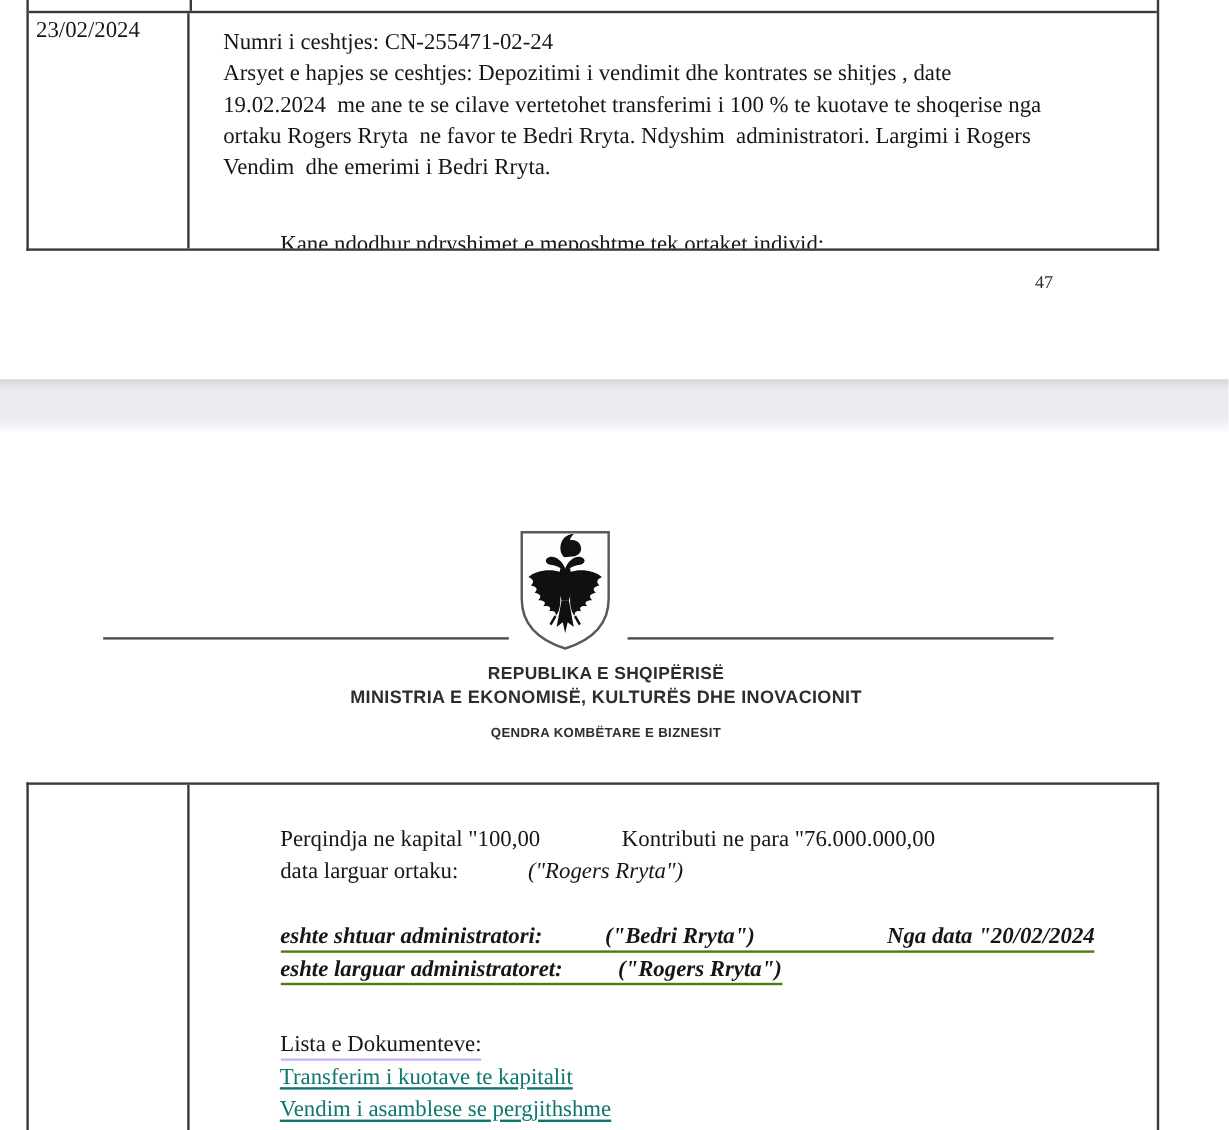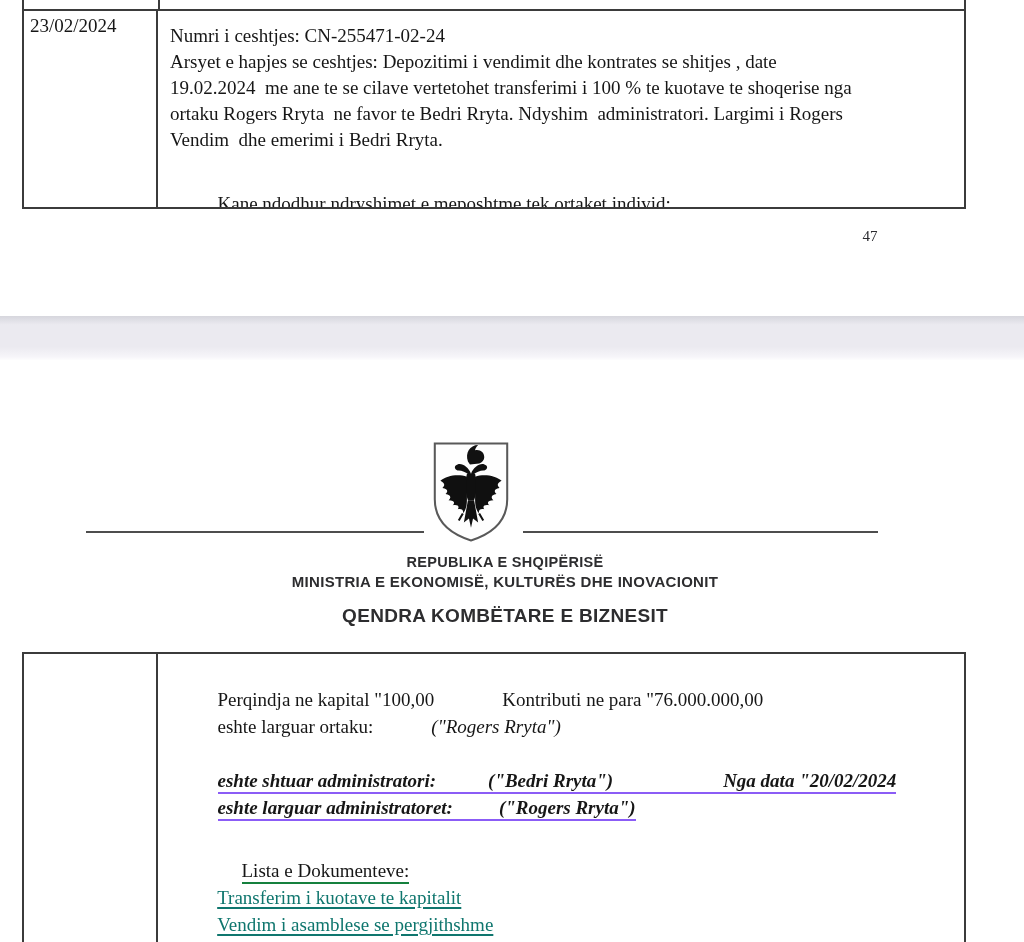--- a/index.html
+++ b/index.html
@@ -21,21 +21,21 @@
     border: 2px solid #3b3b3b;
     box-sizing: border-box;
     background: #fff;
   }
   #table1 { top: 0; height: 209px; border-top: none; }
   #table2 { top: 652px; height: 292px; border-bottom: none; }
 
   .stub-row { height: 9px; border-bottom: 2px solid #3b3b3b; display: flex; }
   .stub-left { width: 134px; border-right: 2px solid #3b3b3b; }
 
-  .trow { display: flex; align-items: stretch; }
+  .trow { display: flex; align-items: stretch; gap: 16px; }
   #table1 .trow { height: 196px; }
   #table2 .trow { height: 288px; }
 
   .date-cell {
     width: 134px;
     border-right: 2px solid #3b3b3b;
     padding: 4px 0 0 6px;
     box-sizing: border-box;
     font-size: 19px;
     flex: none;
@@ -52,22 +52,22 @@
     line-height: 26px;
     font-size: 19px;
     white-space: pre;
   }
   .ln span { white-space: pre; }
   #table2 .ln { height: 27px; line-height: 27px; }
 
   .heading-gap { margin-top: 12px; }
 
   
-  .u       { border-bottom: 2px solid #8b5cf6; padding-bottom: 1px; }
-  .u-thin  { border-bottom: 2px solid #15803d; padding-bottom: 1px; margin-left: 24px; }
+  .u       { border-bottom: 2px solid #4d7c0f; padding-bottom: 1px; }
+  .u-thin  { border-bottom: 2px solid #c4b5fd; padding-bottom: 1px; }
   .i  { font-style: italic; }
   .bi { font-weight: bold; font-style: italic; }  
   .gap-kontrib { margin-left: 68px; }   
   .gap-rname   { margin-left: 58px; }   
   .gap-aname   { margin-left: 52px; }   
   .gap-adate   { margin-left: 110px; }  
   .gap-rname2  { margin-left: 46px; }   
 
   .blank-ln { height: 27px; }
 
@@ -114,21 +114,21 @@
     left: 0;
     width: 1010px;
     text-align: center;
     font-family: "Liberation Sans", sans-serif;
     font-weight: bold;
     color: #2d2d2f;
     letter-spacing: 0.3px;
   }
   #hdr-republic { top: 554px; font-size: 14.5px; }
   #hdr-ministry { top: 573px; font-size: 15px; }
-  #hdr-agency   { top: 605px; font-size: 19px; }
+  #hdr-agency   { top: 605px; font-size: 11px; }
 </style>
 </head>
 <body>
 
 <div id="screen">
 
   <div id="table1" class="reg-table">
     <div class="stub-row">
       <div class="stub-left"></div>
     </div>
@@ -179,21 +179,21 @@
   <div id="hdr-agency" class="gov-hdr">QENDRA KOMBËTARE E BIZNESIT</div>
 
   <div id="table2" class="reg-table">
     <div class="trow">
       <div class="date-cell"></div>
       <div class="content-cell" style="padding-top:5px;">
         <div class="ln">
           <span>Perqindja ne kapital "100,00</span><span class="gap-kontrib">Kontributi ne para "76.000.000,00</span>
         </div>
         <div class="ln">
-          <span>eshte larguar ortaku:</span><span class="i gap-rname">("Rogers Rryta")</span>
+          <span>data larguar ortaku:</span><span class="i gap-rname">("Rogers Rryta")</span>
         </div>
         <div class="ln blank-ln"></div>
         <div class="ln bi">
           <span class="u"><span>eshte shtuar administratori:</span><span class="gap-aname">("Bedri Rryta")</span><span class="gap-adate">Nga data "20/02/2024</span></span>
         </div>
         <div class="ln bi">
           <span class="u"><span>eshte larguar administratoret:</span><span class="gap-rname2">("Rogers Rryta")</span></span>
         </div>
         <div class="ln lista-gap">
           <span class="u-thin">Lista e Dokumenteve:</span>

